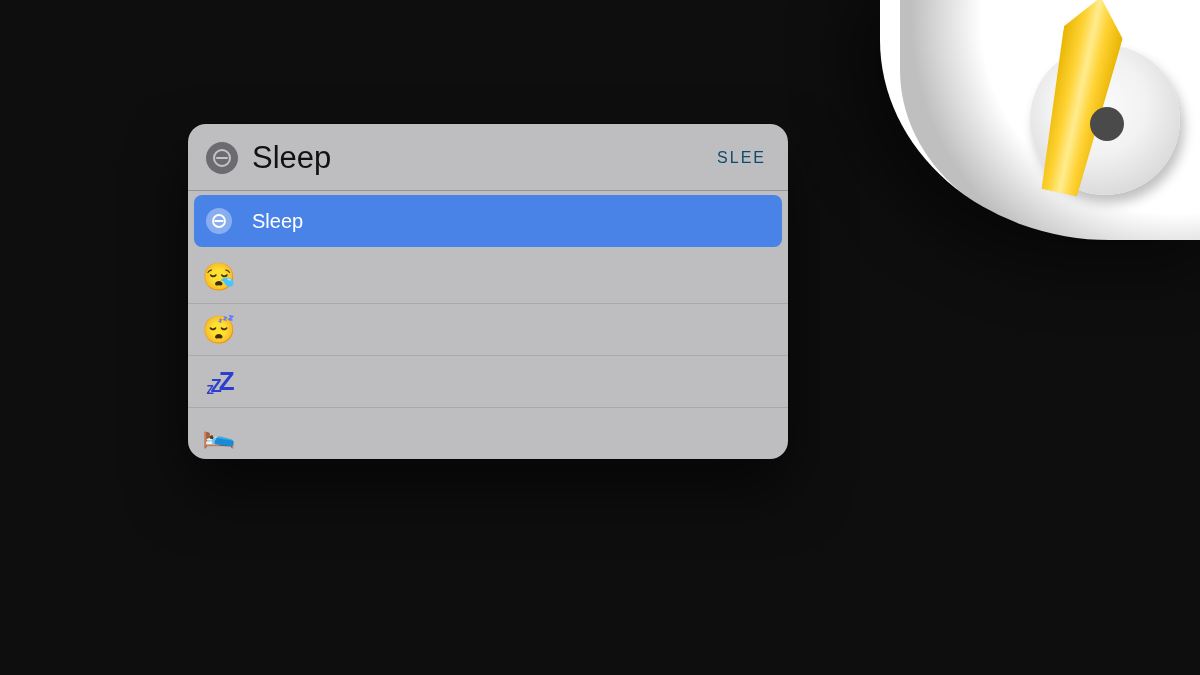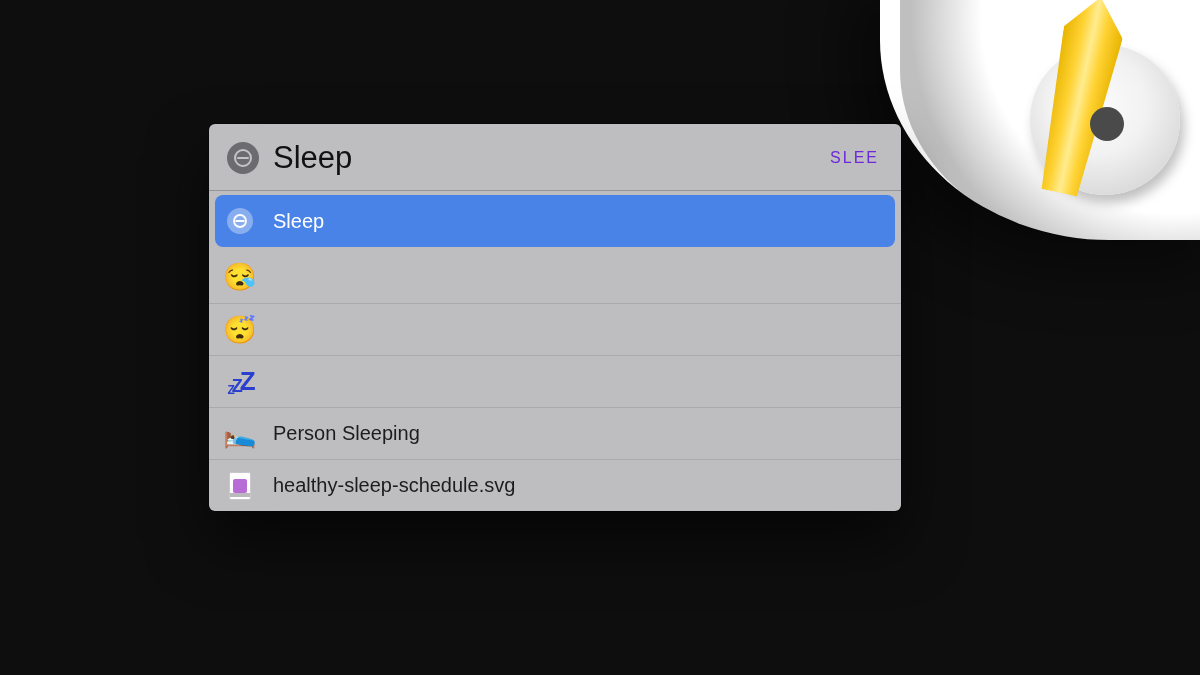--- a/index.html
+++ b/index.html
@@ -68,24 +68,24 @@
     height: 200px;
     transform: rotate(12deg);
     background: linear-gradient(90deg, #e7b400 0%, #ffd233 30%, #ffec8f 50%, #ffd233 70%, #e7b400 100%);
     clip-path: polygon(50% 0%, 100% 18%, 80% 100%, 20% 100%, 0% 18%);
     box-shadow: 0 8px 20px rgba(0,0,0,.35);
   }
 
   
   .panel {
     position: absolute;
-    left: 209px;
+    left: 188px;
     top: 124px;
-    width: 692px;
-    border-radius: 6px;
+    width: 600px;
+    border-radius: 18px;
     background: rgba(196,196,198,.97);
     box-shadow: 0 30px 60px rgba(0,0,0,.6), 0 0 0 1px rgba(0,0,0,.25);
     z-index: 20;
     overflow: hidden;
   }
   .panel-header {
     display: flex;
     align-items: center;
     padding: 16px 22px 14px 18px;
     border-bottom: 1px solid rgba(0,0,0,.22);
@@ -95,21 +95,21 @@
     display: flex;
     align-items: center;
     gap: 14px;
     font-size: 31px;
     font-weight: 400;
     color: #111;
   }
   .panel-header .shortcut {
     font-size: 16px;
     letter-spacing: 2px;
-    color: #6d28d9;
+    color: #0c4a6e;
     font-weight: 400;
   }
   .do-not-disturb-icon {
     width: 32px;
     height: 32px;
     border-radius: 50%;
     background: #6c6c70;
     display: flex;
     align-items: center;
     justify-content: center;
@@ -276,24 +276,17 @@
             <span>Z</span>
             <span>Z</span>
             <span>Z</span>
           </span>
       </span>
     </div>
 
 
     <div class="result-row">
       <span class="row-icon">🛌</span>
-      <span class="label">Person Sleeping</span>
-    </div>
-
-    <div class="result-row">
-      <span class="row-icon">
-        <span class="file-icon"></span>
-      </span>
-      <span class="label">healthy-sleep-schedule.svg</span>
-    </div>
+    </div>
+
 
   </div>
 </div>
 
 </body></html>

